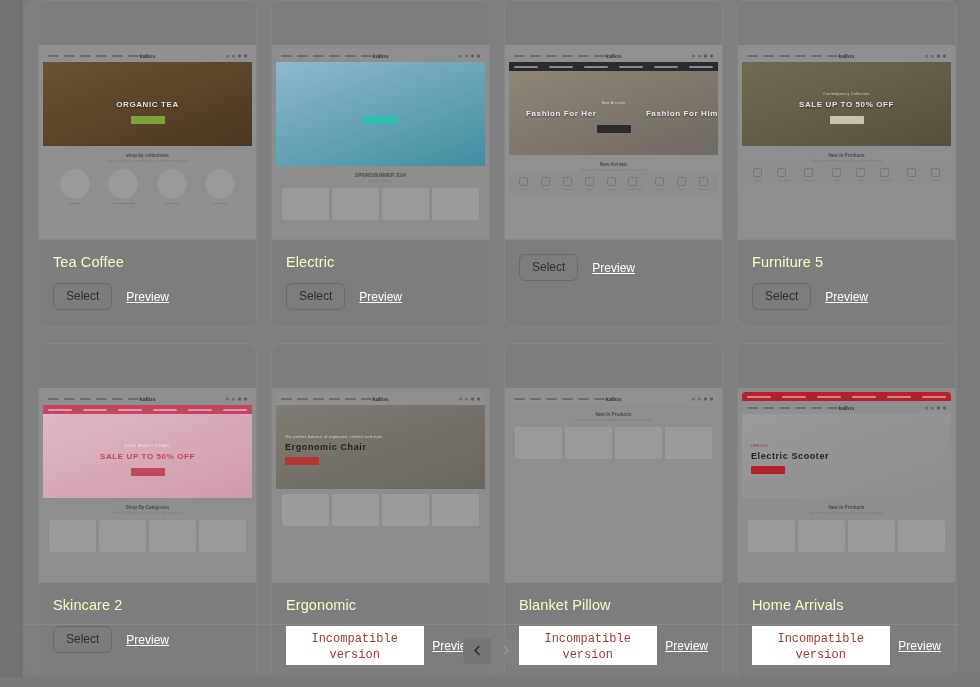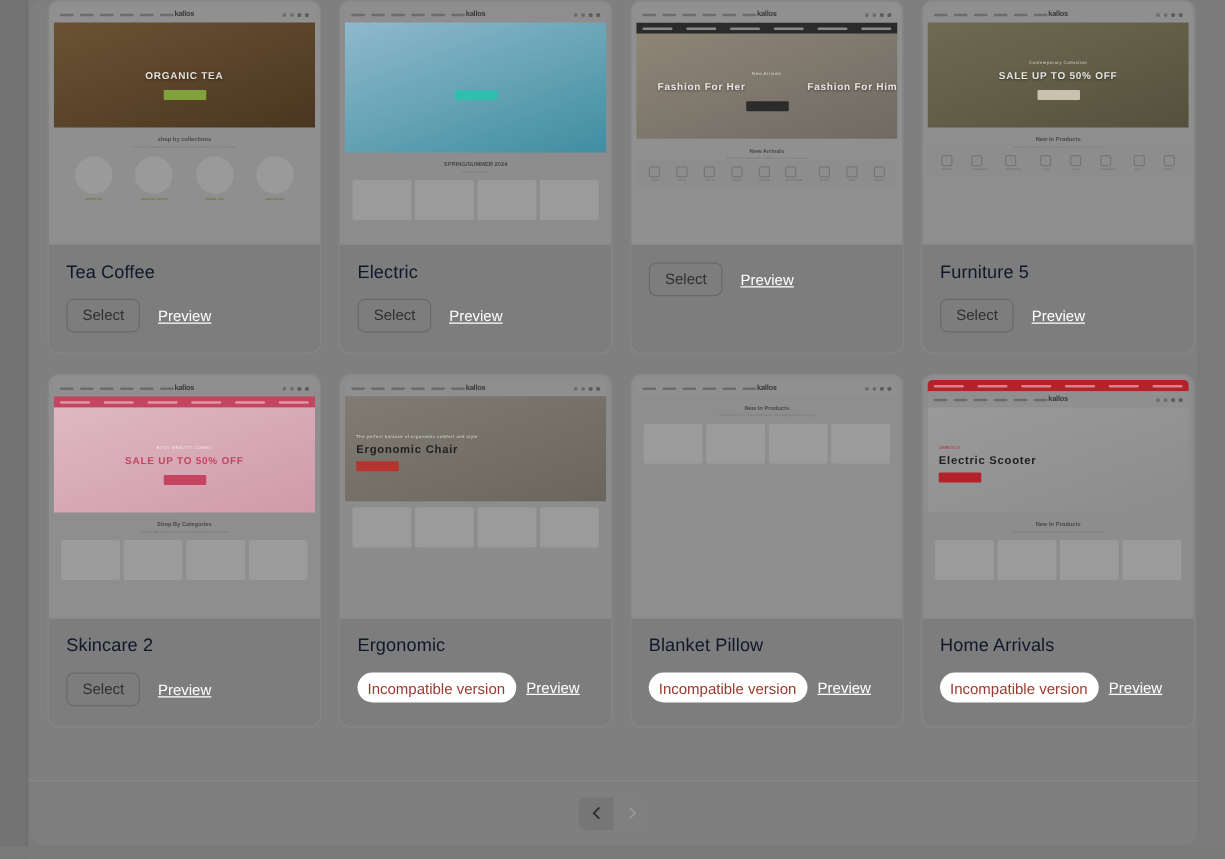--- a/index.html
+++ b/index.html
@@ -63,20 +63,21 @@
   }
 
   
   .thumb {
     position: relative;
     width: 100%;
     height: 195px;
     overflow: hidden;
     background: #8a8a8a;
     border-bottom: 1px solid #888;
+    margin-top: 44px;
   }
   .thumb-inner {
     position: absolute;
     left: 4px; right: 4px; top: 4px; bottom: 0;
     border-radius: 4px 4px 0 0;
     overflow: hidden;
     background: #8d8d8d;
   }
 
   
@@ -226,21 +227,21 @@
     background: #9b9b9b;
     border-radius: 2px;
   }
 
   
   .card-body {
     padding: 14px 14px 16px 14px;
   }
   .card-title {
     font-size: 14.5px;
-    color: #0f172a;
+    color: #fef9c3;
     font-weight: 400;
     letter-spacing: .1px;
     margin-bottom: 13px;
   }
   .card-actions {
     display: flex;
     align-items: center;
     gap: 0px;
   }
 
@@ -250,26 +251,26 @@
     color: #2f2f2f;
     background: transparent;
     border: 1px solid #6a6a6a;
     border-radius: 6px;
     padding: 5px 12px;
     cursor: pointer;
     line-height: 1.25;
   }
 
   .btn-incompatible {
-    font-family: Liberation Sans, sans-serif;
+    font-family: Liberation Mono, monospace;
     font-size: 12px;
     color: #9c3a2e;
     background: #ffffff;
     border: none;
-    border-radius: 12px;
+    border-radius: 0;
     padding: 6px 9px 2px 8px;
     cursor: default;
     line-height: 1.3;
   }
 
   .link-preview {
     font-size: 12px;
     color: #ffffff;
     text-decoration: underline;
     margin-left: 14px;

